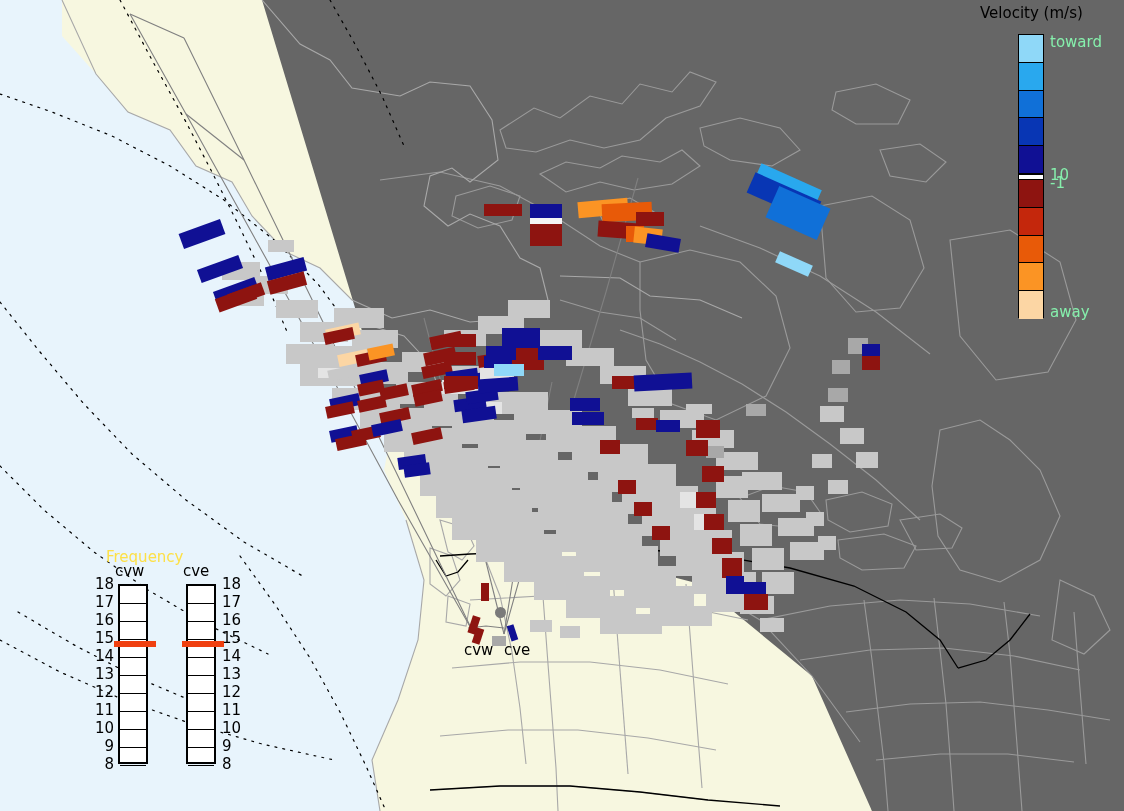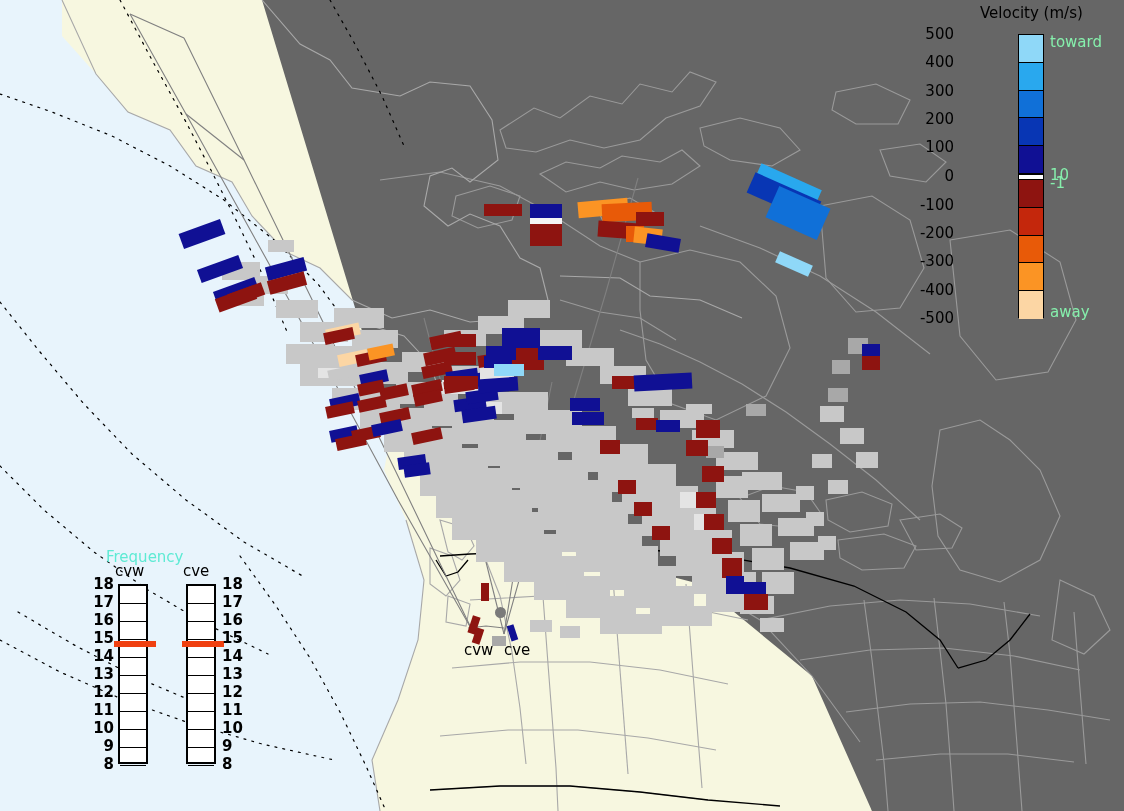--- a/index.html
+++ b/index.html
@@ -27,30 +27,30 @@
   .cbar-zero{height:6px;background:#ffffff;border-top:1px solid #000;border-bottom:1px solid #000;}
   #cbar-ticks{position:absolute;left:-58px;top:34px;width:112px;height:284px;}
   .cbar-tick{position:absolute;right:60px;color:#000;font-size:15px;line-height:15px;
              transform:translateY(-50%);white-space:nowrap;}
   #cbar-sidelabels{position:absolute;left:90px;top:34px;width:80px;height:284px;}
   .cbar-side{position:absolute;left:0;color:#86efac;font-size:15px;line-height:15px;
              transform:translateY(-50%);white-space:nowrap;}
 
   
   #freq-panel{position:absolute;left:88px;top:548px;width:150px;height:232px;z-index:40;}
-  #freq-title{position:absolute;left:18px;top:0px;color:#5eead4;font-size:15px;white-space:nowrap;}
+  #freq-title{position:absolute;left:18px;top:0px;color:#fde047;font-size:15px;white-space:nowrap;}
   .freq-gauge{position:absolute;top:36px;width:30px;height:180px;
               border:2px solid #000;box-sizing:border-box;background:#fff;}
   .freq-gauge .seg{width:100%;box-sizing:border-box;border-bottom:1px solid #000;}
   .freq-gauge .seg:last-child{border-bottom:none;}
   .freq-mark{position:absolute;height:6px;background:#f04010;left:-6px;width:42px;}
   .freq-name{position:absolute;top:16px;color:#000;font-size:15px;line-height:15px;white-space:nowrap;}
   .freq-scale{position:absolute;top:36px;height:180px;width:26px;}
   .freq-scale span{position:absolute;color:#000;font-size:15px;line-height:15px;
-                   transform:translateY(-50%);white-space:nowrap;font-weight:bold;}
+                   transform:translateY(-50%);white-space:nowrap;}
   .freq-scale.left span{right:0;text-align:right;}
   .freq-scale.right span{left:0;text-align:left;}
 
   
   .site-label{position:absolute;color:#000;font-size:15px;line-height:15px;z-index:40;white-space:nowrap;}
   .site-dot{position:absolute;width:11px;height:11px;border-radius:50%;background:#7a7a7a;z-index:39;}
 </style>
 </head>
 <body>
 
@@ -416,33 +416,20 @@
         <div class="cbar-band" title="200 to 300" style="background: rgb(16, 112, 216); height: 27.8px;"></div>
         <div class="cbar-band" title="100 to 200" style="background: rgb(8, 54, 180); height: 27.8px;"></div>
         <div class="cbar-band" title="10 to 100" style="background: rgb(16, 16, 148); height: 27.8px;"></div>
         <div class="cbar-band cbar-zero" title="-10 to 10" style="background: rgb(255, 255, 255); height: 6px;"></div>
         <div class="cbar-band" title="-100 to -10" style="background: rgb(142, 20, 16); height: 27.8px;"></div>
         <div class="cbar-band" title="-200 to -100" style="background: rgb(196, 39, 12); height: 27.8px;"></div>
         <div class="cbar-band" title="-300 to -200" style="background: rgb(232, 90, 8); height: 27.8px;"></div>
         <div class="cbar-band" title="-400 to -300" style="background: rgb(251, 148, 36); height: 27.8px;"></div>
         <div class="cbar-band" title="-500 to -400" style="background: rgb(252, 214, 164); height: 27.8px;"></div>
       </div>
-    <div id="cbar-ticks">
-        <div class="cbar-tick" style="top: 0px;">500</div>
-        <div class="cbar-tick" style="top: 28.3673px;">400</div>
-        <div class="cbar-tick" style="top: 56.7347px;">300</div>
-        <div class="cbar-tick" style="top: 85.102px;">200</div>
-        <div class="cbar-tick" style="top: 113.469px;">100</div>
-        <div class="cbar-tick" style="top: 142px;">0</div>
-        <div class="cbar-tick" style="top: 170.531px;">-100</div>
-        <div class="cbar-tick" style="top: 198.898px;">-200</div>
-        <div class="cbar-tick" style="top: 227.265px;">-300</div>
-        <div class="cbar-tick" style="top: 255.633px;">-400</div>
-        <div class="cbar-tick" style="top: 284px;">-500</div>
-      </div>
     <div id="cbar-sidelabels">
         <div class="cbar-side" style="top: 8px;">toward</div>
         <div class="cbar-side" style="top: 141px;">10</div>
         <div class="cbar-side" style="top: 149px;">-1</div>
         <div class="cbar-side" style="top: 278px;">away</div>
       </div>
   </div>
 
   <div id="freq-panel">
     <div id="freq-title">Frequency</div>

